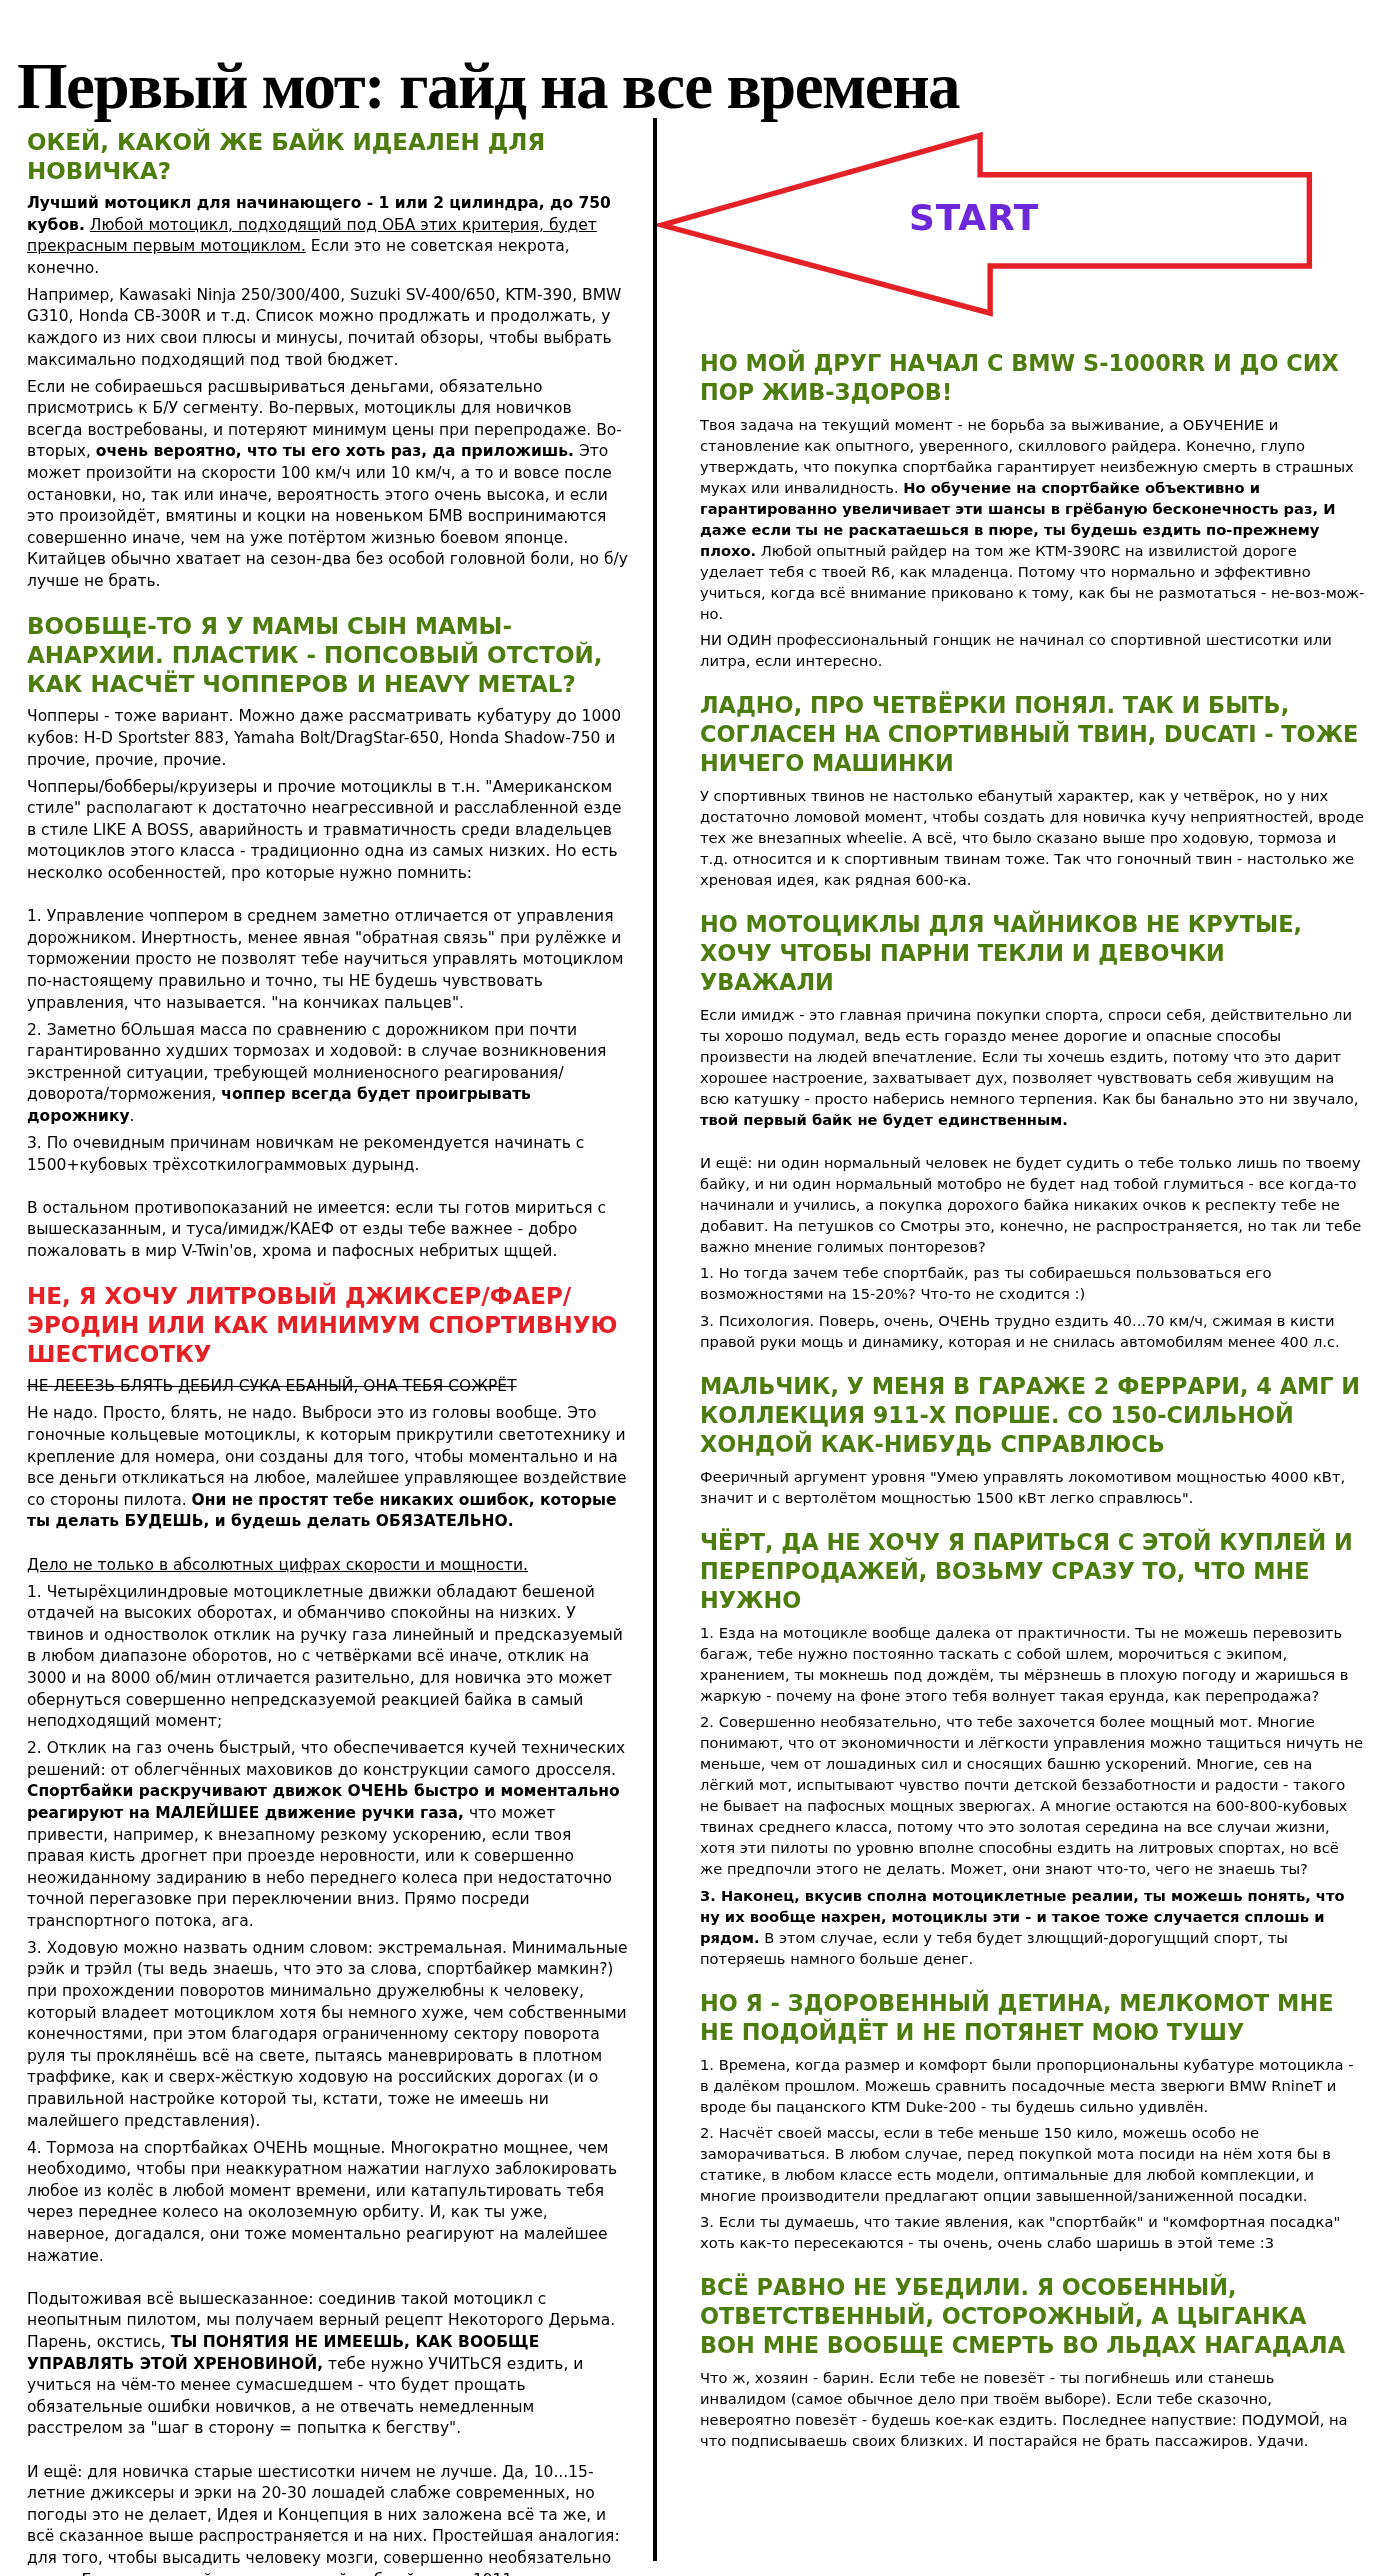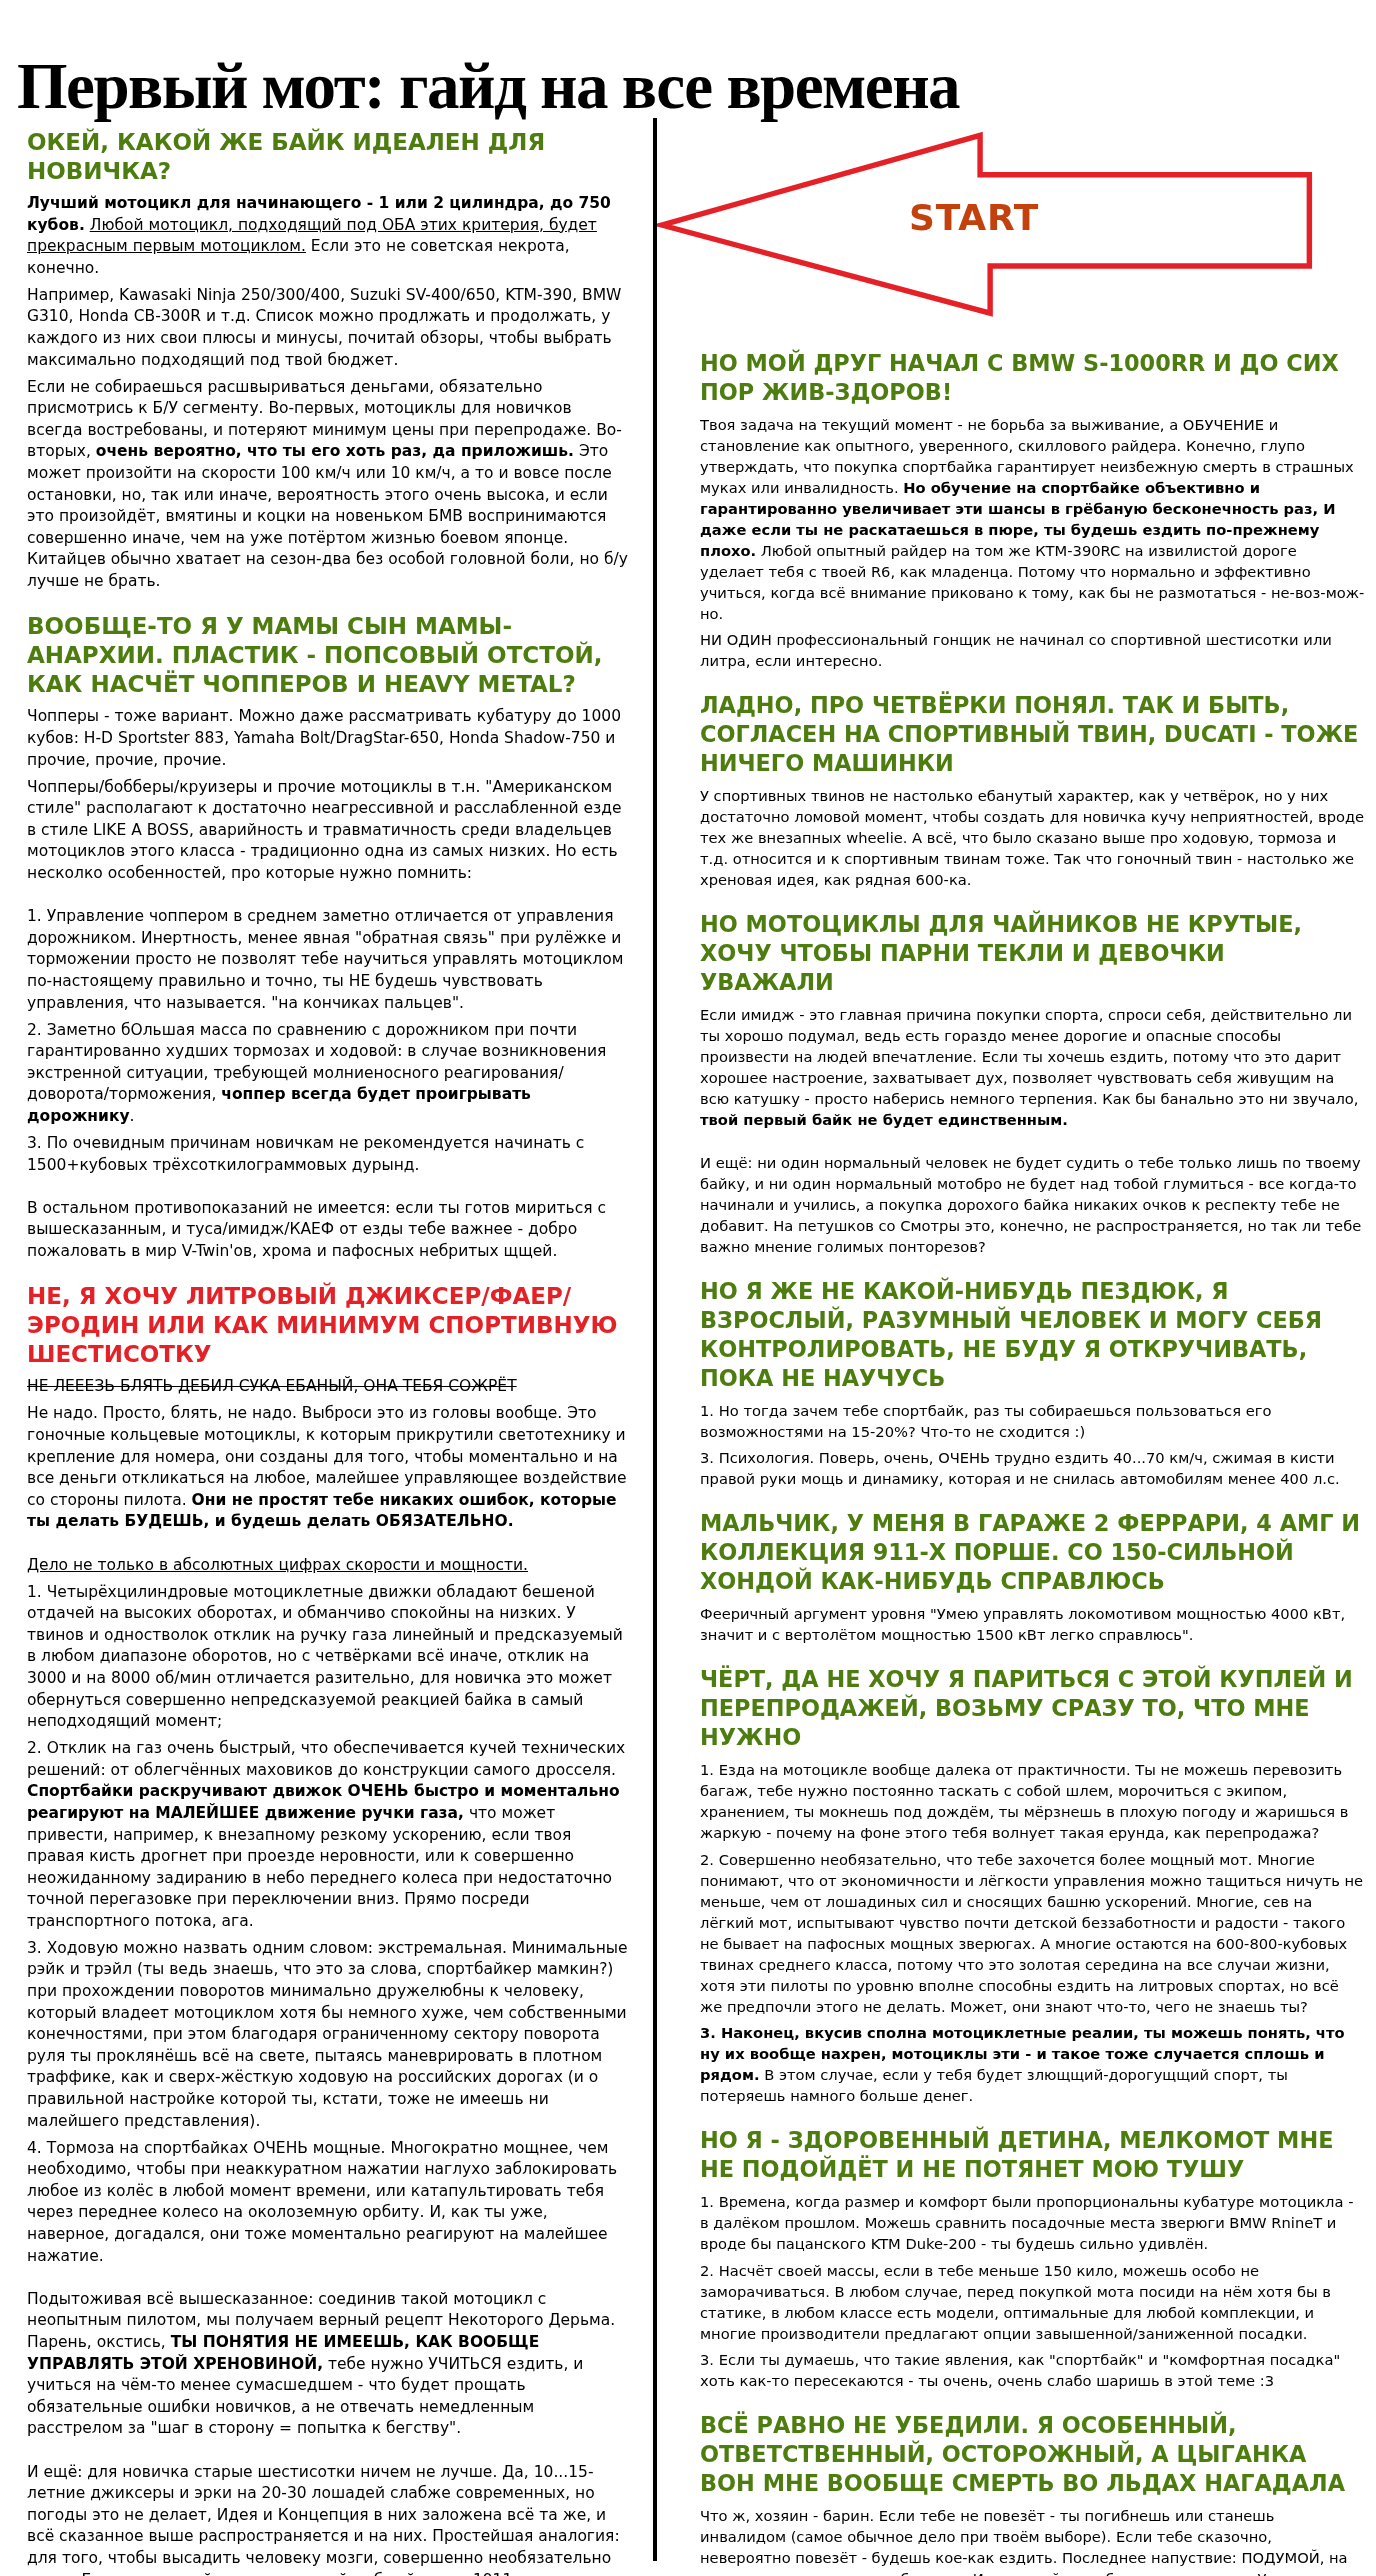--- a/index.html
+++ b/index.html
@@ -37,21 +37,21 @@
 <body>
 
 <h1 class="title">Первый мот: гайд на все времена</h1>
 
 <div class="divider"></div>
 
 <div class="arrow-wrap">
   <svg width="657" height="195" viewBox="0 0 850 252">
     <path d="M 6 128 L 418 12 L 418 63 L 844 63 L 844 181 L 431 181 L 431 242 Z" fill="#ffffff" stroke="#e32127" stroke-width="7" stroke-linejoin="miter"></path>
   </svg>
-  <span class="arrow-label" style="color: #c2410c;">START</span>
+  <span class="arrow-label" style="color: #6d28d9;">START</span>
 </div>
 
 <div class="col col-left" id="col-left">
     <h2 class="sec-h">ОКЕЙ, КАКОЙ ЖЕ БАЙК ИДЕАЛЕН ДЛЯ НОВИЧКА?</h2>
     <p class="body-p"><span class="bold">Лучший мотоцикл для начинающего - 1 или 2 цилиндра, до 750 кубов.</span><span> </span><span class="und">Любой мотоцикл, подходящий под ОБА этих критерия, будет прекрасным первым мотоциклом.</span><span> Если это не советская некрота, конечно.</span></p>
     <p class="body-p"><span>Например, Kawasaki Ninja 250/300/400, Suzuki SV-400/650, KTM-390, BMW G310, Honda CB-300R и т.д. Список можно продлжать и продолжать, у каждого из них свои плюсы и минусы, почитай обзоры, чтобы выбрать максимально подходящий под твой бюджет.</span></p>
     <p class="body-p"><span>Если не собираешься расшвыриваться деньгами, обязательно присмотрись к Б/У сегменту. Во-первых, мотоциклы  для новичков  всегда востребованы, и потеряют минимум цены при перепродаже. Во-вторых, </span><span class="bold">очень вероятно,  что ты его хоть раз,  да приложишь.</span><span> Это может произойти на скорости 100 км/ч или 10 км/ч, а то и вовсе после остановки, но, так или иначе, вероятность этого очень высока, и если это произойдёт, вмятины  и коцки на новеньком БМВ воспринимаются совершенно иначе, чем на уже потёртом жизнью боевом японце. Китайцев обычно хватает на сезон-два без особой головной боли, но б/у лучше не брать.</span></p>
     <h2 class="sec-h">ВООБЩЕ-ТО Я У МАМЫ СЫН МАМЫ-АНАРХИИ. ПЛАСТИК - ПОПСОВЫЙ ОТСТОЙ, КАК НАСЧЁТ ЧОППЕРОВ И HEAVY METAL?</h2>
     <p class="body-p"><span>Чопперы - тоже вариант. Можно даже рассматривать кубатуру до 1000 кубов: H-D Sportster 883, Yamaha Bolt/DragStar-650, Honda Shadow-750 и прочие, прочие, прочие.</span></p>
     <p class="body-p"><span>Чопперы/бобберы/круизеры и прочие мотоциклы в т.н. "Американском стиле" располагают к достаточно неагрессивной и расслабленной езде в стиле LIKE A BOSS, аварийность и травматичность среди владельцев мотоциклов этого класса - традиционно одна из самых низких. Но есть несколко особенностей, про которые нужно помнить:</span></p>
@@ -72,21 +72,20 @@
   </div>
 <div class="col col-right" id="col-right">
     <h2 class="sec-h">НО МОЙ ДРУГ НАЧАЛ С BMW S-1000RR И ДО СИХ ПОР ЖИВ-ЗДОРОВ!</h2>
     <p class="body-p"><span>Твоя задача на текущий момент - не борьба за выживание, а ОБУЧЕНИЕ и становление как опытного, уверенного, скиллового райдера. Конечно, глупо утверждать, что покупка спортбайка гарантирует неизбежную смерть в страшных муках или инвалидность. </span><span class="bold">Но обучение на спортбайке объективно и гарантированно увеличивает эти шансы в грёбаную бесконечность раз, И даже если ты не раскатаешься в пюре, ты будешь ездить по-прежнему плохо.</span><span>  Любой опытный райдер на том же КТМ-390RC на извилистой дороге уделает тебя с твоей R6, как младенца. Потому что нормально и эффективно учиться, когда всё внимание приковано к тому, как бы не размотаться - не-воз-мож-но.</span></p>
     <p class="body-p"><span>НИ ОДИН профессиональный гонщик не начинал со спортивной шестисотки или литра, если интересно.</span></p>
     <h2 class="sec-h">ЛАДНО, ПРО ЧЕТВЁРКИ ПОНЯЛ. ТАК И БЫТЬ, СОГЛАСЕН НА СПОРТИВНЫЙ ТВИН, DUCATI - ТОЖЕ НИЧЕГО МАШИНКИ</h2>
     <p class="body-p"><span>У спортивных твинов не настолько ебанутый характер, как у четвёрок, но у них достаточно ломовой момент, чтобы создать для новичка кучу неприятностей, вроде тех же внезапных wheelie. А всё, что было сказано выше про ходовую, тормоза и т.д. относится и к спортивным твинам тоже. Так что гоночный твин - настолько же хреновая идея, как рядная 600-ка.</span></p>
     <h2 class="sec-h">НО МОТОЦИКЛЫ ДЛЯ ЧАЙНИКОВ НЕ КРУТЫЕ, ХОЧУ ЧТОБЫ ПАРНИ ТЕКЛИ И ДЕВОЧКИ УВАЖАЛИ</h2>
     <p class="body-p"><span>Если имидж - это главная причина покупки спорта, спроси себя, действительно ли ты хорошо подумал, ведь есть гораздо менее дорогие и опасные способы произвести на людей впечатление. Если ты хочешь ездить, потому что это дарит хорошее настроение, захватывает дух, позволяет чувствовать себя живущим на всю катушку - просто наберись немного терпения. Как бы банально это ни звучало, </span><span class="bold">твой первый байк не будет единственным.</span></p>
     <p class="body-p gap"><span>И ещё: ни один нормальный человек не будет судить о тебе только лишь по твоему байку, и ни один нормальный мотобро не будет над тобой глумиться - все когда-то начинали и учились, а покупка дорохого байка никаких очков к респекту тебе не добавит. На петушков со Смотры это, конечно, не распространяется, но так ли тебе важно мнение голимых понторезов?</span></p>
-    <h2 class="sec-h">НО Я ЖЕ НЕ КАКОЙ-НИБУДЬ ПЕЗДЮК, Я ВЗРОСЛЫЙ, РАЗУМНЫЙ ЧЕЛОВЕК И МОГУ СЕБЯ КОНТРОЛИРОВАТЬ, НЕ БУДУ Я ОТКРУЧИВАТЬ, ПОКА НЕ НАУЧУСЬ</h2>
     <p class="body-p"><span>1. Но тогда зачем тебе спортбайк, раз ты собираешься пользоваться его возможностями на 15-20%? Что-то не сходится :)</span></p>
     <p class="body-p"><span>3. Психология. Поверь, очень, ОЧЕНЬ трудно ездить 40...70 км/ч, сжимая в кисти правой руки мощь и динамику, которая и не снилась автомобилям менее 400 л.с.</span></p>
     <h2 class="sec-h">МАЛЬЧИК, У МЕНЯ В ГАРАЖЕ 2 ФЕРРАРИ, 4 АМГ И КОЛЛЕКЦИЯ 911-Х ПОРШЕ. СО 150-СИЛЬНОЙ ХОНДОЙ КАК-НИБУДЬ СПРАВЛЮСЬ</h2>
     <p class="body-p"><span>Фееричный аргумент уровня "Умею управлять локомотивом мощностью 4000 кВт, значит и с вертолётом мощностью 1500 кВт легко справлюсь".</span></p>
     <h2 class="sec-h">ЧЁРТ, ДА НЕ ХОЧУ Я ПАРИТЬСЯ С ЭТОЙ КУПЛЕЙ И ПЕРЕПРОДАЖЕЙ, ВОЗЬМУ СРАЗУ ТО, ЧТО МНЕ НУЖНО</h2>
     <p class="body-p"><span>1. Езда на мотоцикле вообще далека от практичности. Ты не можешь перевозить багаж, тебе нужно постоянно таскать с собой шлем, морочиться с экипом, хранением, ты мокнешь под дождём, ты мёрзнешь в плохую погоду и жаришься в жаркую - почему  на фоне этого тебя волнует такая ерунда, как перепродажа?</span></p>
     <p class="body-p"><span>2. Совершенно необязательно, что тебе захочется более мощный мот. Многие понимают, что от экономичности и лёгкости управления можно тащиться ничуть не меньше, чем от лошадиных сил и сносящих башню ускорений. Многие, сев на лёгкий мот, испытывают чувство почти детской беззаботности и радости - такого не бывает на пафосных мощных зверюгах. А многие остаются на 600-800-кубовых твинах среднего класса, потому что это золотая середина на все случаи жизни, хотя эти пилоты по уровню вполне способны ездить на литровых спортах, но всё же предпочли этого не делать. Может, они знают что-то, чего не знаешь ты?</span></p>
     <p class="body-p"><span class="bold">3.  Наконец,  вкусив сполна мотоциклетные реалии,  ты можешь понять,  что ну их вообще нахрен,  мотоциклы эти  -  и такое тоже случается сплошь и рядом.</span><span> В этом случае, если у тебя будет злющщий-дорогущщий спорт, ты потеряешь намного больше денег.</span></p>
     <h2 class="sec-h">НО Я - ЗДОРОВЕННЫЙ ДЕТИНА, МЕЛКОМОТ МНЕ НЕ ПОДОЙДЁТ И НЕ ПОТЯНЕТ МОЮ ТУШУ</h2>
     <p class="body-p"><span>1. Времена, когда размер и комфорт были пропорциональны кубатуре мотоцикла - в далёком прошлом. Можешь сравнить посадочные места зверюги BMW RnineT и вроде бы пацанского KTM Duke-200 - ты будешь сильно удивлён.</span></p>

